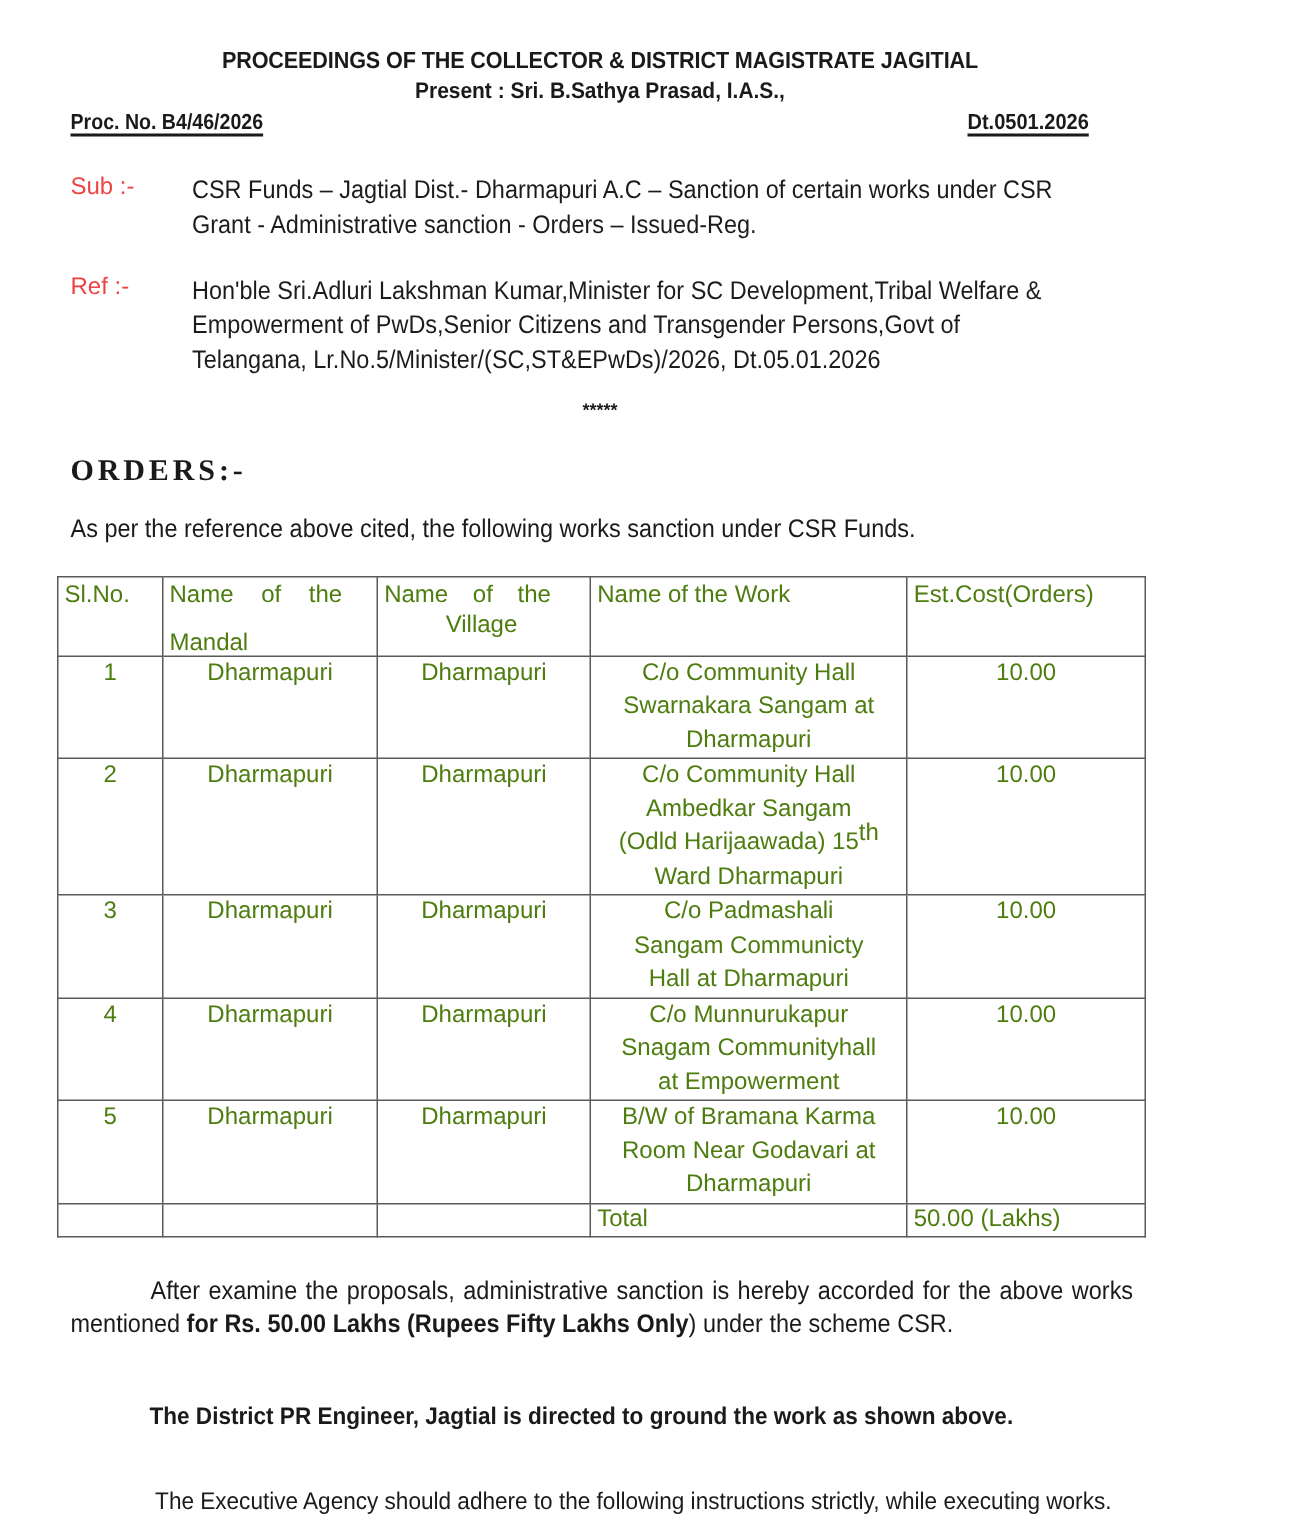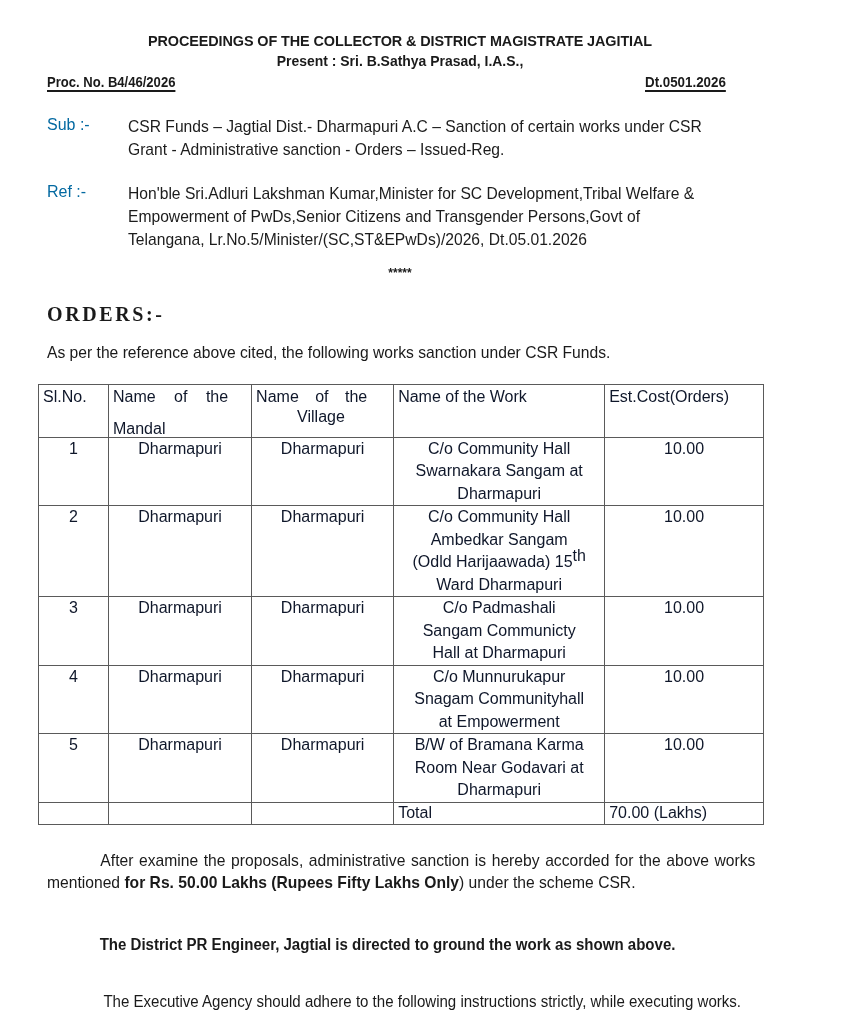--- a/index.html
+++ b/index.html
@@ -50,21 +50,21 @@
     font-size: 14.5px;
     text-decoration: underline;
     text-decoration-thickness: 2px;
     text-underline-offset: 3px;
     transform: scaleX(0.92);
     transform-origin: 0 0;
   }
 
   .lbl {
     font-size: 16px;
-    color: #0369a1;
+    color: #ef4444;
   }
   .para {
     font-size: 17px;
     line-height: 23px;
     transform: scaleX(0.92);
     transform-origin: 0 0;
     color: #1c1c1c;
   }
   .sub-label { left: 47px; top: 116px; }
   .sub-text { left: 128px; top: 115px; }
@@ -94,21 +94,21 @@
 
   
   .works-table {
     position: absolute;
     left: 38px;
     top: 384px;
     width: 726px;
     border-collapse: collapse;
     table-layout: fixed;
     font-size: 16px;
-    color: #0f172a;
+    color: #4d7c0f;
   }
   .works-table td, .works-table th {
     border: 1.5px solid #5a5a5a;
     padding: 0 4px;
     vertical-align: top;
     line-height: 22.5px;
     font-weight: normal;
   }
   .works-table th { text-align: left; }
   .col-sl { width: 67px; }
@@ -274,21 +274,21 @@
       <div>Dharmapuri</div>
     </td>
     <td class="c-center">10.00</td>
   </tr>
 
   <tr class="rt">
     <td></td>
     <td></td>
     <td></td>
     <td>Total</td>
-    <td>70.00 (Lakhs)</td>
+    <td>50.00 (Lakhs)</td>
   </tr>
 </tbody>
   </table>
 
 <div class="abs p1"><span class="indent"></span><span>After examine the proposals, administrative sanction is hereby accorded for the above works mentioned </span><b>for Rs. 50.00 Lakhs (Rupees Fifty Lakhs Only</b><span>) under the scheme CSR.</span></div>
 
 <div class="abs p2"><span class="indent"></span><span>The District PR Engineer, Jagtial is directed to ground the work as shown above.</span></div>
 
 <div class="abs p3"><span class="indent"></span><span>The Executive Agency should adhere to the following instructions strictly, while executing works.</span></div>
 

